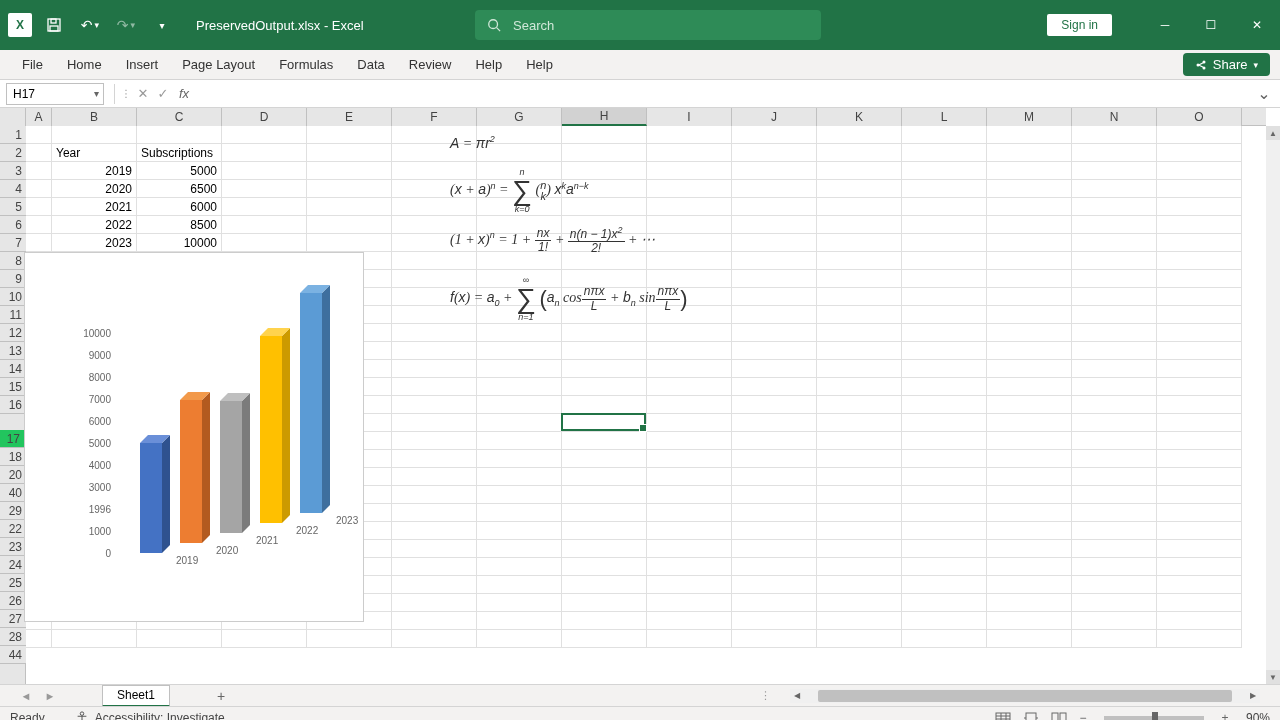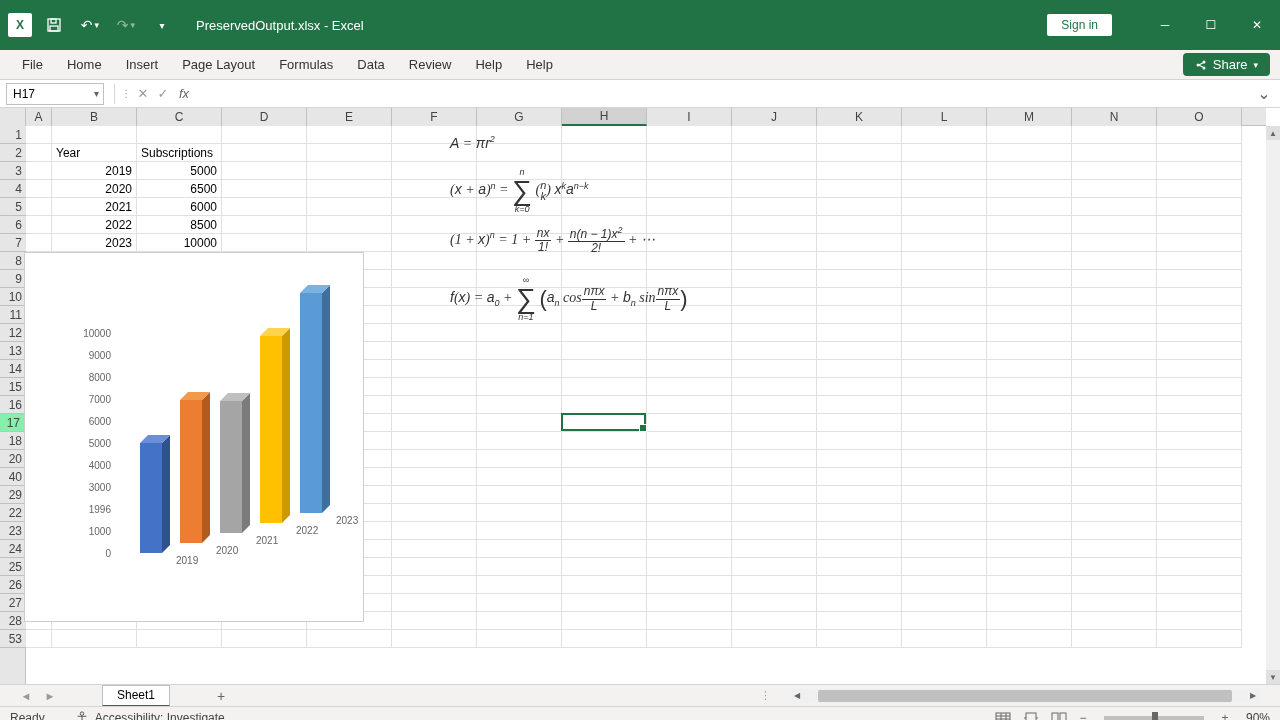--- a/index.html
+++ b/index.html
@@ -33,21 +33,21 @@
 .fb-expand { width: 20px; color: #666; text-align: center; cursor: pointer; margin-right: 6px; }
 
 
 .grid-area { position: relative; height: 576px; overflow: hidden; background: #fff; }
 .col-headers { position: absolute; top: 0; left: 0; right: 14px; height: 18px; display: flex; background: #e6e6e6; border-bottom: 1px solid #c0c0c0; }
 .corner-cell { width: 26px; height: 18px; border-right: 1px solid #c0c0c0; background: #e6e6e6; flex-shrink: 0; }
 .col-header { height: 18px; border-right: 1px solid #c0c0c0; display: flex; align-items: center; justify-content: center; font-size: 12px; color: #444; background: #e6e6e6; flex-shrink: 0; }
 .col-header.active { background: #d2d2d2; border-bottom: 2px solid #217346; }
 .row-headers { position: absolute; top: 18px; left: 0; width: 26px; bottom: 0; background: #e6e6e6; border-right: 1px solid #c0c0c0; }
 .row-header { width: 26px; height: 18px; border-bottom: 1px solid #c0c0c0; display: flex; align-items: center; justify-content: flex-end; padding-right: 4px; font-size: 12px; color: #444; background: #e6e6e6; }
-.row-header.active { background: #86efac; border-right: 2px solid #ec4899; }
+.row-header.active { background: #22c55e; border-right: 2px solid #ec4899; margin-top: 16px; }
 .cells { position: absolute; top: 18px; left: 26px; right: 14px; bottom: 0; }
 .cell { position: absolute; border-right: 1px solid #e0e0e0; border-bottom: 1px solid #e0e0e0; font-size: 12px; padding: 1px 4px; display: flex; align-items: center; }
 .cell.right { justify-content: flex-end; }
 .active-cell { position: absolute; border: 2px solid #217346; pointer-events: none; }
 .active-cell::after { content: ''; position: absolute; right: -3px; bottom: -3px; width: 6px; height: 6px; background: #217346; border: 1px solid #fff; }
 
 
 .chart-box { position: absolute; left: 24px; top: 144px; width: 340px; height: 370px; background: #fff; border: 1px solid #ccc; }
 .chart-title { text-align: center; font-size: 15px; color: #555; margin-top: 12px; }
 .chart-body { position: relative; width: 100%; height: 320px; }
@@ -103,20 +103,27 @@
           <rect x="2" y="2" width="12" height="12" fill="none" stroke="#fff" stroke-width="1.3"></rect>
           <rect x="5" y="2" width="5" height="4" fill="none" stroke="#fff" stroke-width="1.3"></rect>
           <rect x="4" y="9" width="8" height="5" fill="none" stroke="#fff" stroke-width="1.3"></rect>
         </svg>
     </div>
     <div class="qat-btn">↶<span style="font-size:9px;margin-left:2px">▾</span></div>
     <div class="qat-btn" style="opacity:0.5">↷<span style="font-size:9px;margin-left:2px">▾</span></div>
     <div class="qat-btn" style="font-size:10px">▾</div>
   </div>
   <div class="title-text">PreservedOutput.xlsx  -  Excel</div>
+  <div class="search-box">
+    <svg width="14" height="14" viewBox="0 0 16 16">
+        <circle cx="7" cy="7" r="5" fill="none" stroke="#d0e8d8" stroke-width="1.5"></circle>
+        <line x1="11" y1="11" x2="15" y2="15" stroke="#d0e8d8" stroke-width="1.5"></line>
+      </svg>
+    <span>Search</span>
+  </div>
   <div class="title-right">
     <div class="sign-in-btn">Sign in</div>
     <div class="win-btn">─</div>
     <div class="win-btn">☐</div>
     <div class="win-btn">✕</div>
   </div>
 </div>
 
 <div class="ribbon-tabs">
   <div class="ribbon-tab file">File</div>
@@ -195,21 +202,21 @@
       <div class="row-header">20</div>
       <div class="row-header">40</div>
       <div class="row-header">29</div>
       <div class="row-header">22</div>
       <div class="row-header">23</div>
       <div class="row-header">24</div>
       <div class="row-header">25</div>
       <div class="row-header">26</div>
       <div class="row-header">27</div>
       <div class="row-header">28</div>
-      <div class="row-header">53</div>
+      <div class="row-header">44</div>
     </div>
   <div class="cells">
       <div class="cell" style="left: 0px; top: 0px; width: 26px; height: 18px;"></div>
       <div class="cell" style="left: 26px; top: 0px; width: 85px; height: 18px;"></div>
       <div class="cell" style="left: 111px; top: 0px; width: 85px; height: 18px;"></div>
       <div class="cell" style="left: 196px; top: 0px; width: 85px; height: 18px;"></div>
       <div class="cell" style="left: 281px; top: 0px; width: 85px; height: 18px;"></div>
       <div class="cell" style="left: 366px; top: 0px; width: 85px; height: 18px;"></div>
       <div class="cell" style="left: 451px; top: 0px; width: 85px; height: 18px;"></div>
       <div class="cell" style="left: 536px; top: 0px; width: 85px; height: 18px;"></div>

